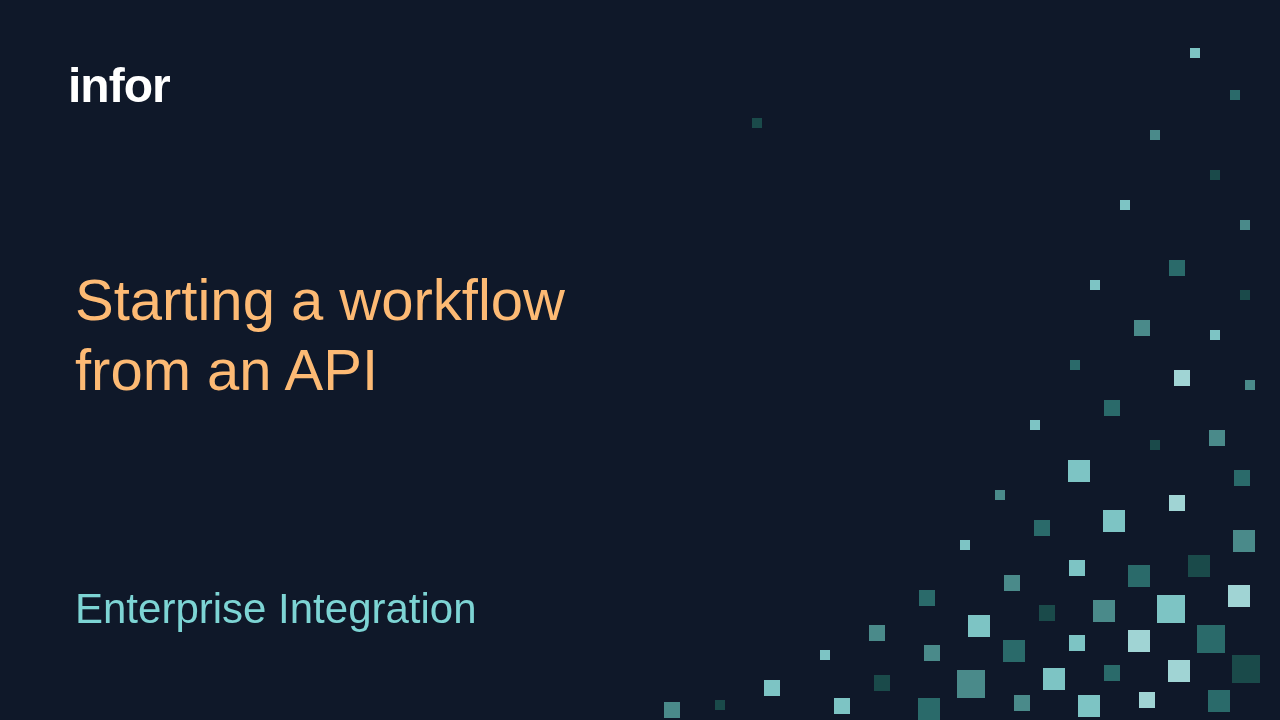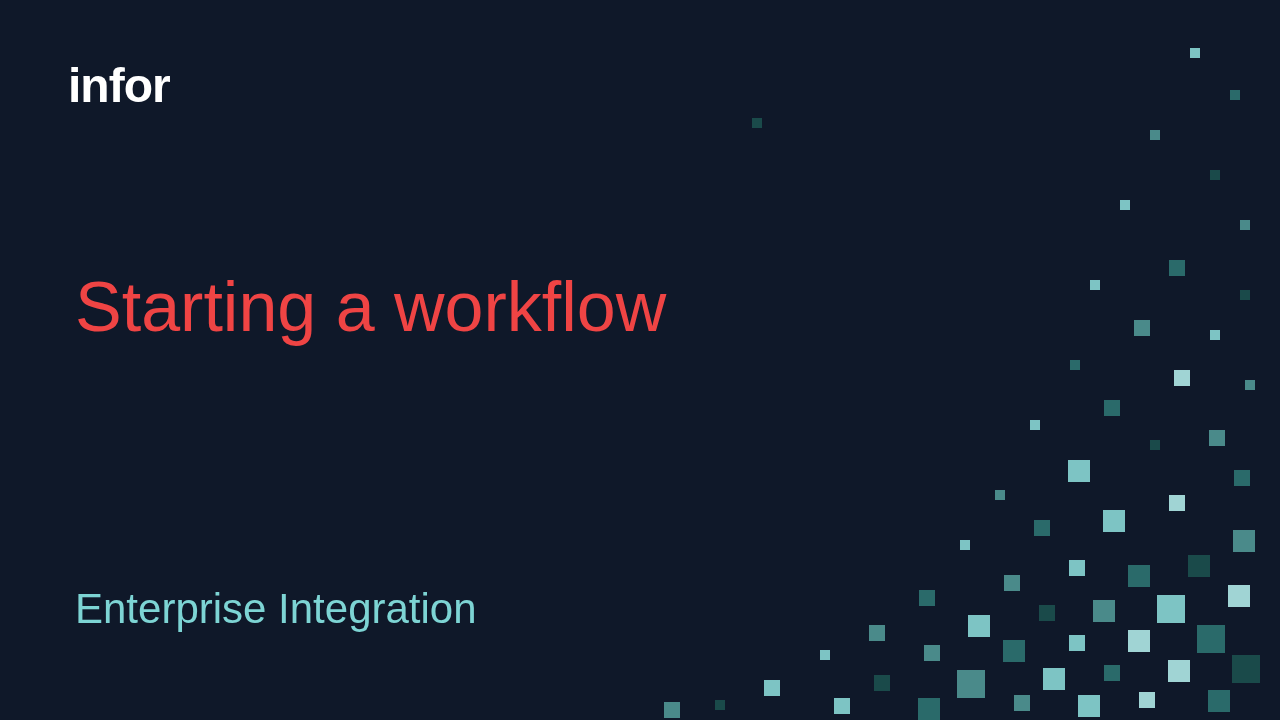--- a/index.html
+++ b/index.html
@@ -22,22 +22,22 @@
       color: #ffffff;
       font-size: 48px;
       font-weight: 700;
       letter-spacing: -1px;
       line-height: 1;
     }
     .title {
       position: absolute;
       top: 265px;
       left: 75px;
-      color: #ef4444;
-      font-size: 70px;
+      color: #fdba74;
+      font-size: 58px;
       font-weight: 500;
       line-height: 1.2;
       max-width: 700px;
     }
     .subtitle {
       position: absolute;
       top: 585px;
       left: 75px;
       color: #7dd4d4;
       font-size: 42px;
@@ -73,20 +73,21 @@
   </style>
 </head>
 <body>
 
 <div class="logo">
   <span>infor</span>
 </div>
 
 <div class="title">
   <span>Starting a workflow</span><br>
+  <span>from an API</span>
 </div>
 
 <div class="subtitle">
   <span>Enterprise Integration</span>
 </div>
 
 <div class="decorative-squares">
 
   <div class="sq darker sz-small" style="top: 118px; right: 518px;"></div>
 

